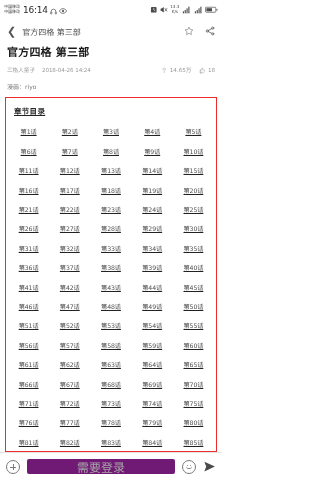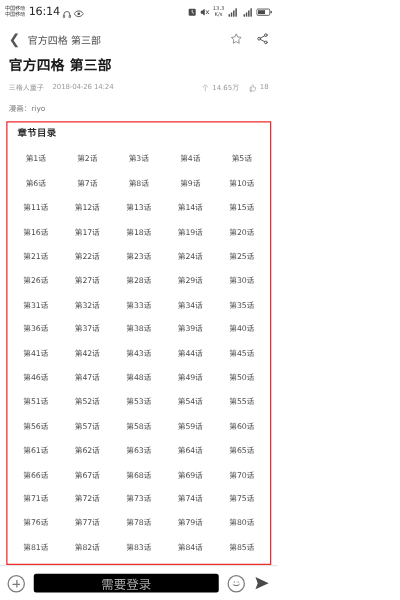--- a/index.html
+++ b/index.html
@@ -154,23 +154,24 @@
 
   
   .chapter-wrap {
     padding: 6px 5px 0 5px;
     flex: 1 1 auto;
     min-height: 0;
   }
   .chapter-box {
     border: 1.5px solid #ef2b2b;
     height: 100%;
-    padding: 1px 2px 3px 2px;
+    padding: 6px 2px 3px 2px;
     background: #ffffff;
     overflow: hidden;
+    text-decoration: underline;
   }
   .chapter-heading {
     font-size: 7.5px;
     font-weight: bold;
     color: #2b2b2b;
     padding: 1px 0 0 6px;
     letter-spacing: 0.3px;
   }
   .chapter-grid {
     margin-top: 6px;
@@ -214,26 +215,26 @@
     content: "";
     position: absolute;
     background: #7a7a7a;
   }
   .bb-plus::before { left: 3px; right: 3px; top: 6px; height: 1px; }
   .bb-plus::after { top: 3px; bottom: 3px; left: 6px; width: 1px; }
 
   .bb-input {
     flex: 1 1 auto;
     height: 15px;
-    background: #000000;
+    background: #701a75;
     border-radius: 2px;
     display: flex;
     align-items: center;
     justify-content: center;
-    font-size: 10px;
+    font-size: 12px;
     color: #a8a8a8;
     cursor: text;
   }
   .bb-emoji {
     width: 14px;
     height: 14px;
     border: 1px solid #7a7a7a;
     border-radius: 50%;
     position: relative;
     flex: 0 0 14px;

